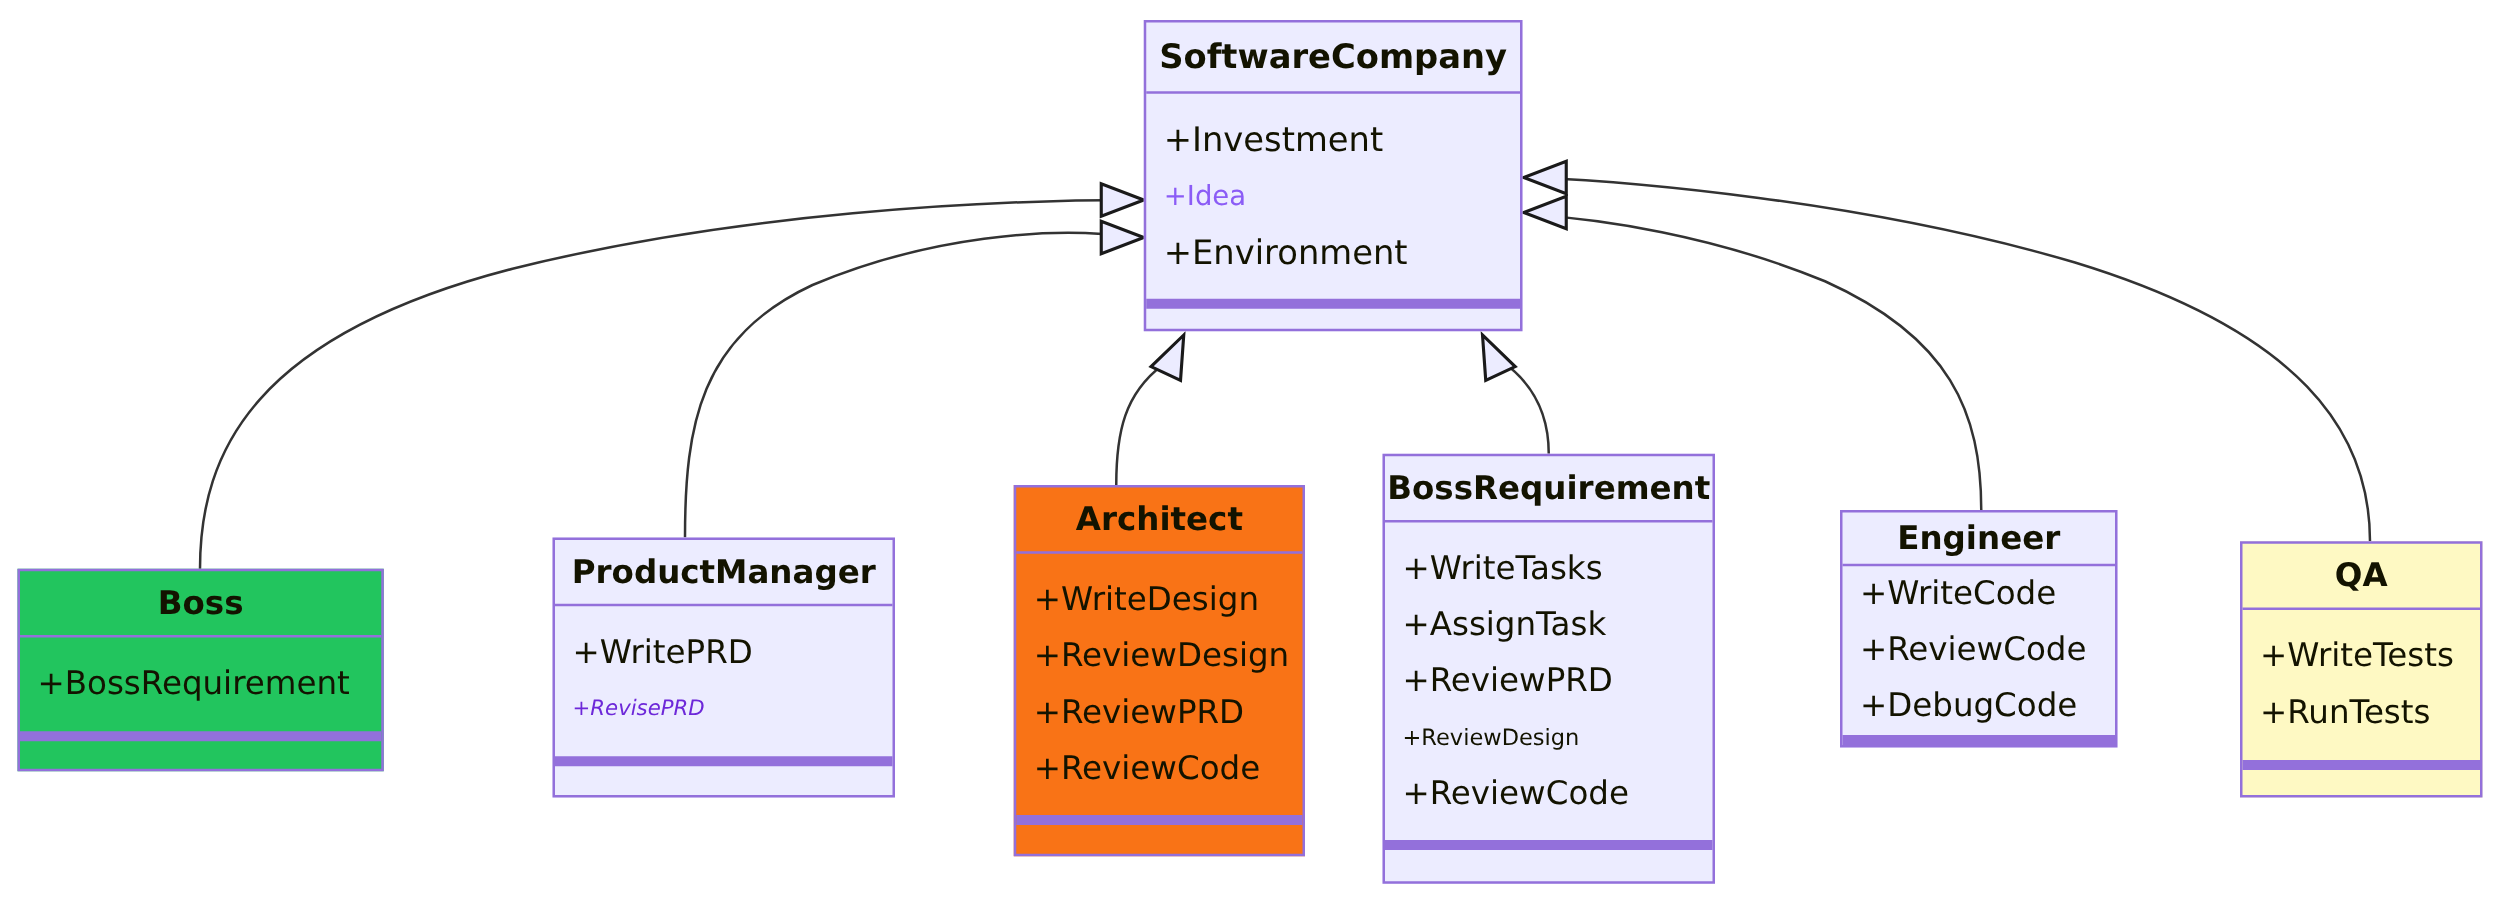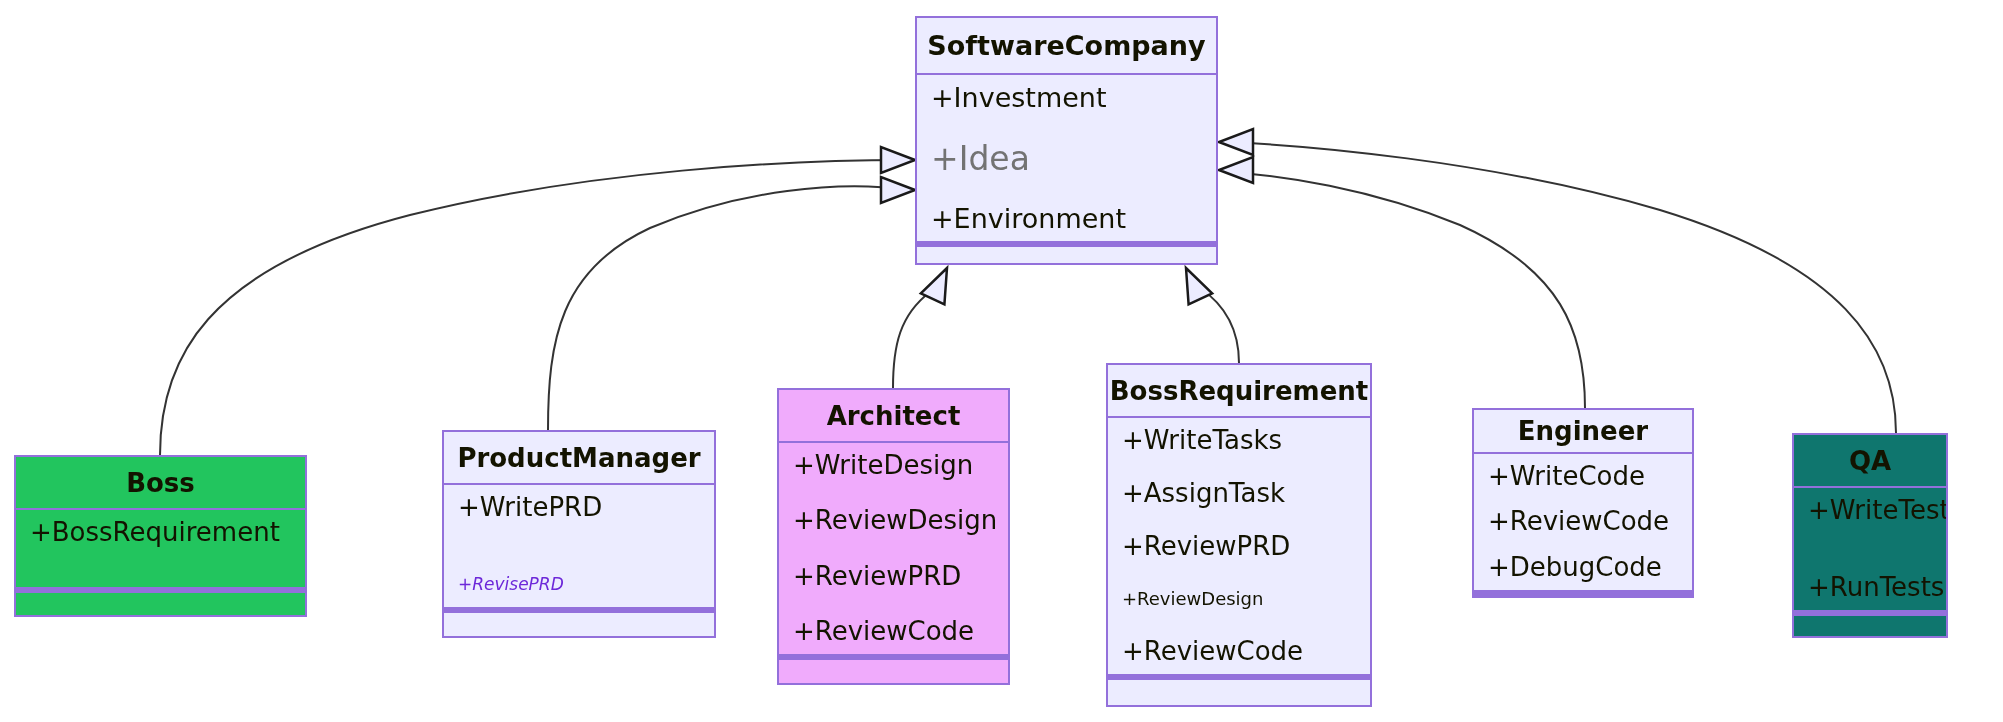--- a/index.html
+++ b/index.html
@@ -41,24 +41,24 @@
     font-weight: bold;
     color: #131300;
     border-bottom: 2px solid #9370DB;
     display: flex;
     align-items: center;
     justify-content: center;
     white-space: nowrap;
   }
   .class-attrs {
     box-sizing: border-box;
-    border-bottom: 6px solid #4c1d95;
+    border-bottom: 8px solid #4c1d95;
     display: flex;
     flex-direction: column;
-    justify-content: space-between;
+    justify-content: center;
     color: #131300;
   }
   .attr-row {
     white-space: nowrap;
     overflow: hidden;
   }
   .class-methods {
     box-sizing: border-box;
     flex: 1 1 auto;
   }
@@ -93,41 +93,41 @@
         <path d="M 1896,433 C 1896,345 1840,265 1660,210 C 1490,160 1300,145 1226,142" fill="none" stroke="#333333" stroke-width="2"></path>
         <polygon points="0,0 -34,-13 -34,13" fill="#ECECFF" stroke="#1a1a1a" stroke-width="2.5" stroke-linejoin="miter" transform="translate(1219,142) rotate(180)"></polygon>
       </g>
     </svg>
 
   <div id="class-layer">
       <div class="uml-class" style="left: 915px; top: 16px; width: 303px; height: 249px; background: rgb(236, 236, 255); border-color: rgb(147, 112, 219);">
         <div class="class-title" style="height: 57px; font-size: 27px; border-bottom-color: rgb(147, 112, 219); color: rgb(19, 19, 0);">SoftwareCompany</div>
         <div class="class-attrs" style="height: 172px; border-bottom-color: rgb(147, 112, 219); padding-left: 14px;">
           <div class="attr-row" style="font-size: 27px; line-height: 45px; color: rgb(19, 19, 0);">+Investment</div>
-          <div class="attr-row" style="font-size: 33px; line-height: 45px; color: #737373;">+Idea</div>
+          <div class="attr-row" style="font-size: 22px; line-height: 45px; color: #8b5cf6;">+Idea</div>
           <div class="attr-row" style="font-size: 27px; line-height: 45px; color: rgb(19, 19, 0);">+Environment</div>
         </div>
         <div class="class-methods"></div>
       </div>
       <div class="uml-class" style="left: 14px; top: 455px; width: 293px; height: 162px; background: #22c55e; border-color: rgb(147, 112, 219);">
         <div class="class-title" style="height: 53px; font-size: 26px; border-bottom-color: rgb(147, 112, 219); color: rgb(19, 19, 0);">Boss</div>
         <div class="class-attrs" style="height: 83px; border-bottom-color: rgb(147, 112, 219); padding-left: 14px;">
           <div class="attr-row" style="font-size: 26px; line-height: 45px; color: rgb(19, 19, 0);">+BossRequirement</div>
         </div>
         <div class="class-methods"></div>
       </div>
       <div class="uml-class" style="left: 406px; top: 430px; width: 274px; height: 208px; background: rgb(236, 236, 255); border-color: rgb(147, 112, 219); margin-left: 36px;">
         <div class="class-title" style="height: 53px; font-size: 26px; border-bottom-color: rgb(147, 112, 219); color: rgb(19, 19, 0);">ProductManager</div>
         <div class="class-attrs" style="height: 128px; border-bottom-color: rgb(147, 112, 219); padding-left: 14px;">
           <div class="attr-row" style="font-size: 26px; line-height: 45px; color: rgb(19, 19, 0);">+WritePRD</div>
           <div class="attr-row" style="font-size: 17px; line-height: 45px; color: #6d28d9; font-style: italic;">+RevisePRD</div>
         </div>
         <div class="class-methods"></div>
       </div>
-      <div class="uml-class" style="left: 777px; top: 388px; width: 233px; height: 297px; background: #f0abfc; border-color: rgb(147, 112, 219);">
+      <div class="uml-class" style="left: 811px; top: 388px; width: 233px; height: 297px; background: #f97316; border-color: rgb(147, 112, 219);">
         <div class="class-title" style="height: 53px; font-size: 26px; border-bottom-color: rgb(147, 112, 219); color: rgb(19, 19, 0);">Architect</div>
         <div class="class-attrs" style="height: 217px; border-bottom-color: rgb(147, 112, 219); padding-left: 14px;">
           <div class="attr-row" style="font-size: 26px; line-height: 45px; color: rgb(19, 19, 0);">+WriteDesign</div>
           <div class="attr-row" style="font-size: 26px; line-height: 45px; color: rgb(19, 19, 0);">+ReviewDesign</div>
           <div class="attr-row" style="font-size: 26px; line-height: 45px; color: rgb(19, 19, 0);">+ReviewPRD</div>
           <div class="attr-row" style="font-size: 26px; line-height: 45px; color: rgb(19, 19, 0);">+ReviewCode</div>
         </div>
         <div class="class-methods"></div>
       </div>
       <div class="uml-class" style="left: 1106px; top: 363px; width: 266px; height: 344px; background: rgb(236, 236, 255); border-color: rgb(147, 112, 219);">
@@ -143,21 +143,21 @@
       </div>
       <div class="uml-class" style="left: 1472px; top: 408px; width: 222px; height: 190px; background: rgb(236, 236, 255); border-color: rgb(147, 112, 219);">
         <div class="class-title" style="height: 53px; font-size: 26px; border-bottom-color: rgb(147, 112, 219); color: rgb(19, 19, 0);">Engineer</div>
         <div class="class-attrs" style="height: 172px; border-bottom-color: rgb(147, 112, 219); padding-left: 14px;">
           <div class="attr-row" style="font-size: 26px; line-height: 45px; color: rgb(19, 19, 0);">+WriteCode</div>
           <div class="attr-row" style="font-size: 26px; line-height: 45px; color: rgb(19, 19, 0);">+ReviewCode</div>
           <div class="attr-row" style="font-size: 26px; line-height: 45px; color: rgb(19, 19, 0);">+DebugCode</div>
         </div>
         <div class="class-methods"></div>
       </div>
-      <div class="uml-class" style="left: 1792px; top: 433px; width: 156px; height: 205px; background: #0f766e; border-color: rgb(147, 112, 219);">
+      <div class="uml-class" style="left: 1792px; top: 433px; width: 194px; height: 205px; background: #fef9c3; border-color: rgb(147, 112, 219);">
         <div class="class-title" style="height: 53px; font-size: 26px; border-bottom-color: rgb(147, 112, 219); color: rgb(19, 19, 0);">QA</div>
         <div class="class-attrs" style="height: 128px; border-bottom-color: rgb(147, 112, 219); padding-left: 14px;">
           <div class="attr-row" style="font-size: 26px; line-height: 45px; color: rgb(19, 19, 0);">+WriteTests</div>
           <div class="attr-row" style="font-size: 26px; line-height: 45px; color: rgb(19, 19, 0);">+RunTests</div>
         </div>
         <div class="class-methods"></div>
       </div>
     </div>
 
 </div>

